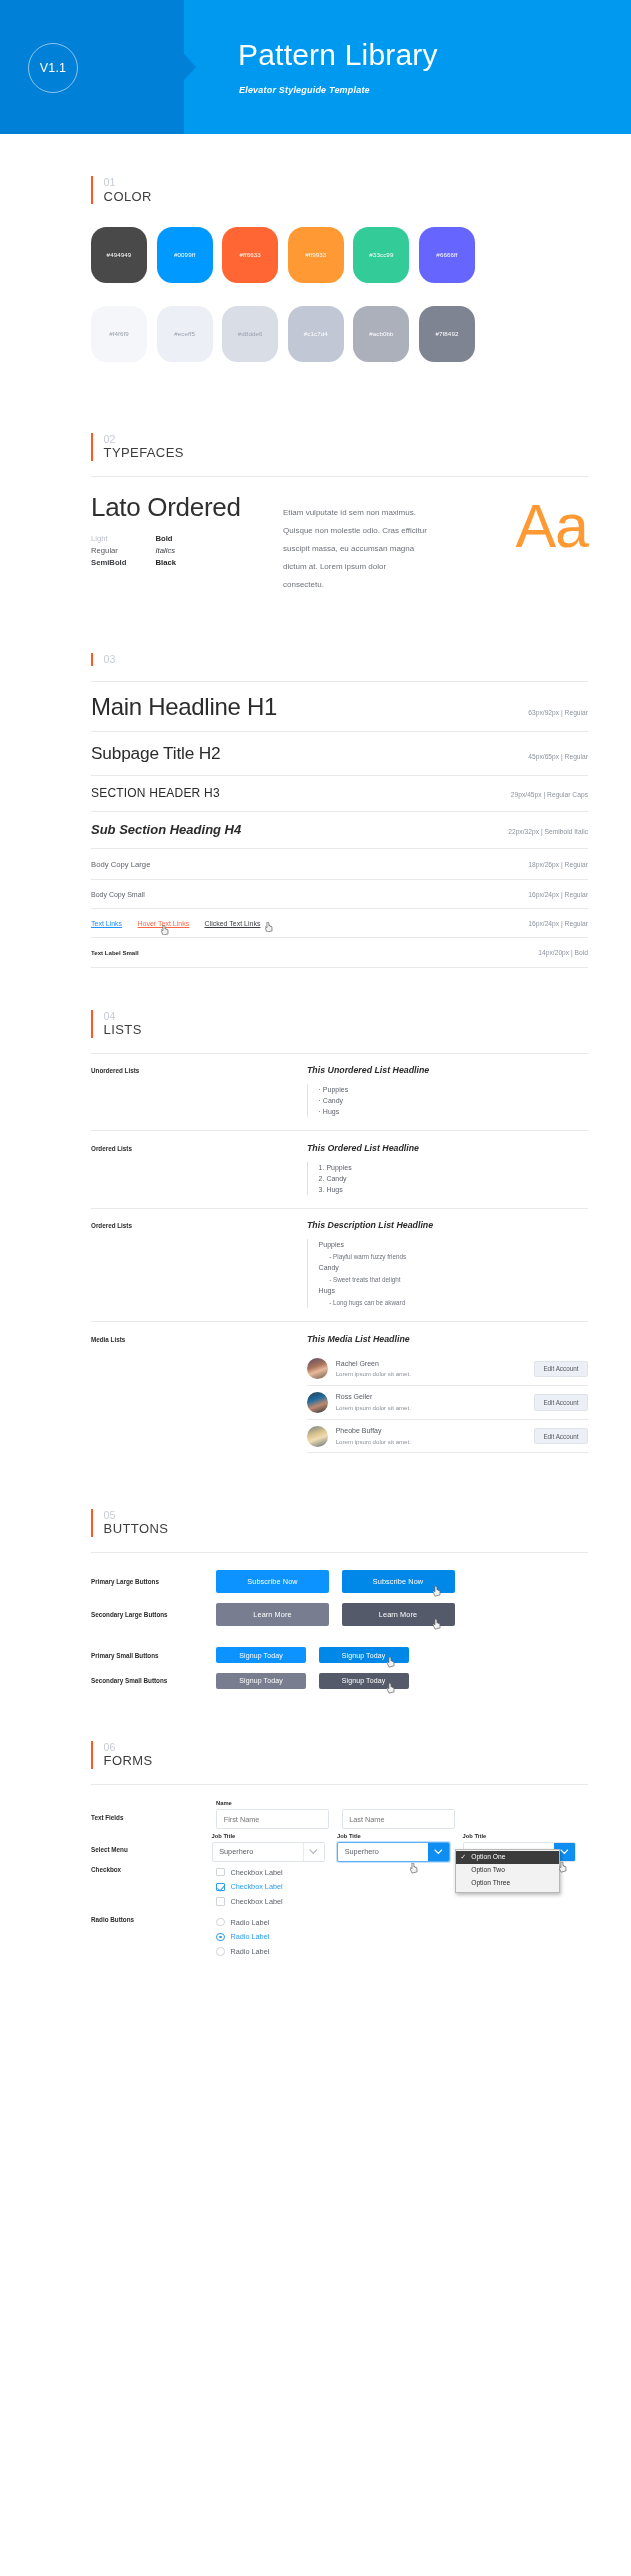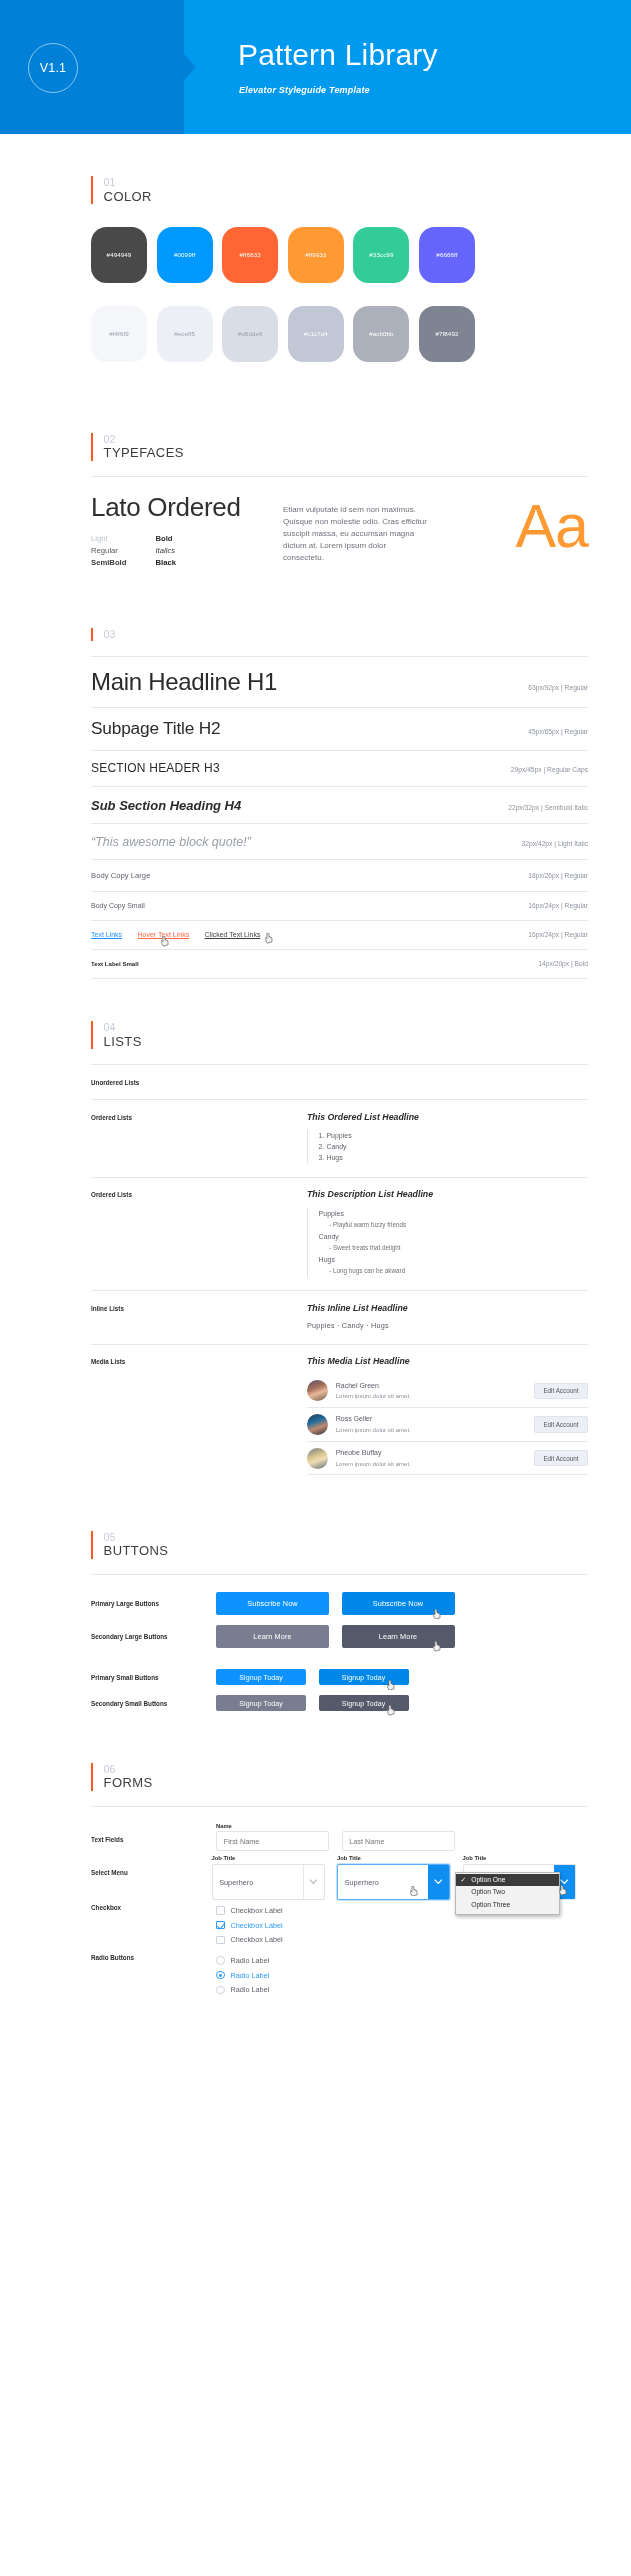--- a/index.html
+++ b/index.html
@@ -124,21 +124,21 @@
   .w-col { font-size: 7.7px; line-height: 12px; }
   .w-light { color: #b9bfc9; font-weight: 300; }
   .w-reg { color: #55585e; font-weight: 400; }
   .w-semi { color: #3a3d42; font-weight: 600; }
   .w-bold { color: #2f2f2f; font-weight: 700; }
   .w-ital { color: #3a3d42; font-style: italic; font-weight: 400; }
   .w-black { color: #1d1d1d; font-weight: 900; }
   .type-col-b {
     width: 144px;
     font-size: 8px;
-    line-height: 12px;
+    line-height: 18px;
     color: #6d727a;
     padding-top: 13.4px;
   }
   .type-col-c {
     flex: 1;
     text-align: right;
     color: #ff9933;
     font-size: 61px;
     font-weight: 300;
     line-height: 61px;
@@ -300,21 +300,21 @@
     border-radius: 1.9px;
     background: #ffffff;
     font-size: 7.3px;
     color: #b4b9c2;
     padding: 0 6.7px;
     display: flex;
     align-items: center;
     font-family: "Liberation Sans", sans-serif;
   }
   .sel {
-    width: 113px; height: 36px;
+    width: 113px; height: 20px;
     border: 1px solid #dfe3ea;
     border-radius: 1.9px;
     background: #ffffff;
     display: flex;
     align-items: center;
     position: relative;
     overflow: hidden;
   }
   .sel-val {
     flex: 1;
@@ -500,24 +500,20 @@
           <div class="t-h2">Subpage Title H2</div>
           <div class="typo-spec">45px/65px | Regular</div>
         </div>
         <div class="typo-row">
           <div class="t-h3">SECTION HEADER H3</div>
           <div class="typo-spec">29px/45px | Regular Caps</div>
         </div>
         <div class="typo-row">
           <div class="t-h4">Sub Section Heading H4</div>
           <div class="typo-spec">22px/32px | Semibold Italic</div>
-        </div>
-        <div class="typo-row">
-          <div class="t-quote">“This awesome block quote!”</div>
-          <div class="typo-spec">32px/42px | Light Italic</div>
         </div>
         <div class="typo-row">
           <div class="t-bodyl">Body Copy Large</div>
           <div class="typo-spec">18px/26px | Regular</div>
         </div>
         <div class="typo-row">
           <div class="t-bodys">Body Copy Small</div>
           <div class="typo-spec">16px/24px | Regular</div>
         </div>
       </div>
@@ -555,20 +551,28 @@
   </div>
 
   <div class="section">
     <div class="sec-head">
       <div class="sec-num">04</div>
       <div class="sec-title">LISTS</div>
     </div>
 
     <div class="list-row">
       <div class="list-label">Unordered Lists</div>
+      <div class="list-body">
+        <div class="list-headline">This Unordered List Headline</div>
+        <div class="list-items">
+          <div>· Puppies</div>
+          <div>· Candy</div>
+          <div>· Hugs</div>
+        </div>
+      </div>
     </div>
 
     <div class="list-row">
       <div class="list-label">Ordered Lists</div>
       <div class="list-body">
         <div class="list-headline">This Ordered List Headline</div>
         <div class="list-items">
           <div>1. Puppies</div>
           <div>2. Candy</div>
           <div>3. Hugs</div>
@@ -584,27 +588,20 @@
           <div class="dl-term">Puppies</div>
           <div class="dl-def">- Playful warm fuzzy friends</div>
           <div class="dl-term">Candy</div>
           <div class="dl-def">- Sweet treats that delight</div>
           <div class="dl-term">Hugs</div>
           <div class="dl-def">- Long hugs can be akward</div>
         </div>
       </div>
     </div>
 
-    <div class="list-row">
-      <div class="list-label">Inline Lists</div>
-      <div class="list-body">
-        <div class="list-headline">This Inline List Headline</div>
-        <div class="inline-items">Puppies  ·  Candy  ·  Hugs</div>
-      </div>
-    </div>
 
     <div class="list-row">
       <div class="list-label">Media Lists</div>
       <div class="list-body">
         <div class="list-headline">This Media List Headline</div>
         <div id="media-items">
             <div class="media-item">
               <div class="avatar av-1"></div>
               <div class="media-text">
                 <div class="media-name">Rachel Green</div>

